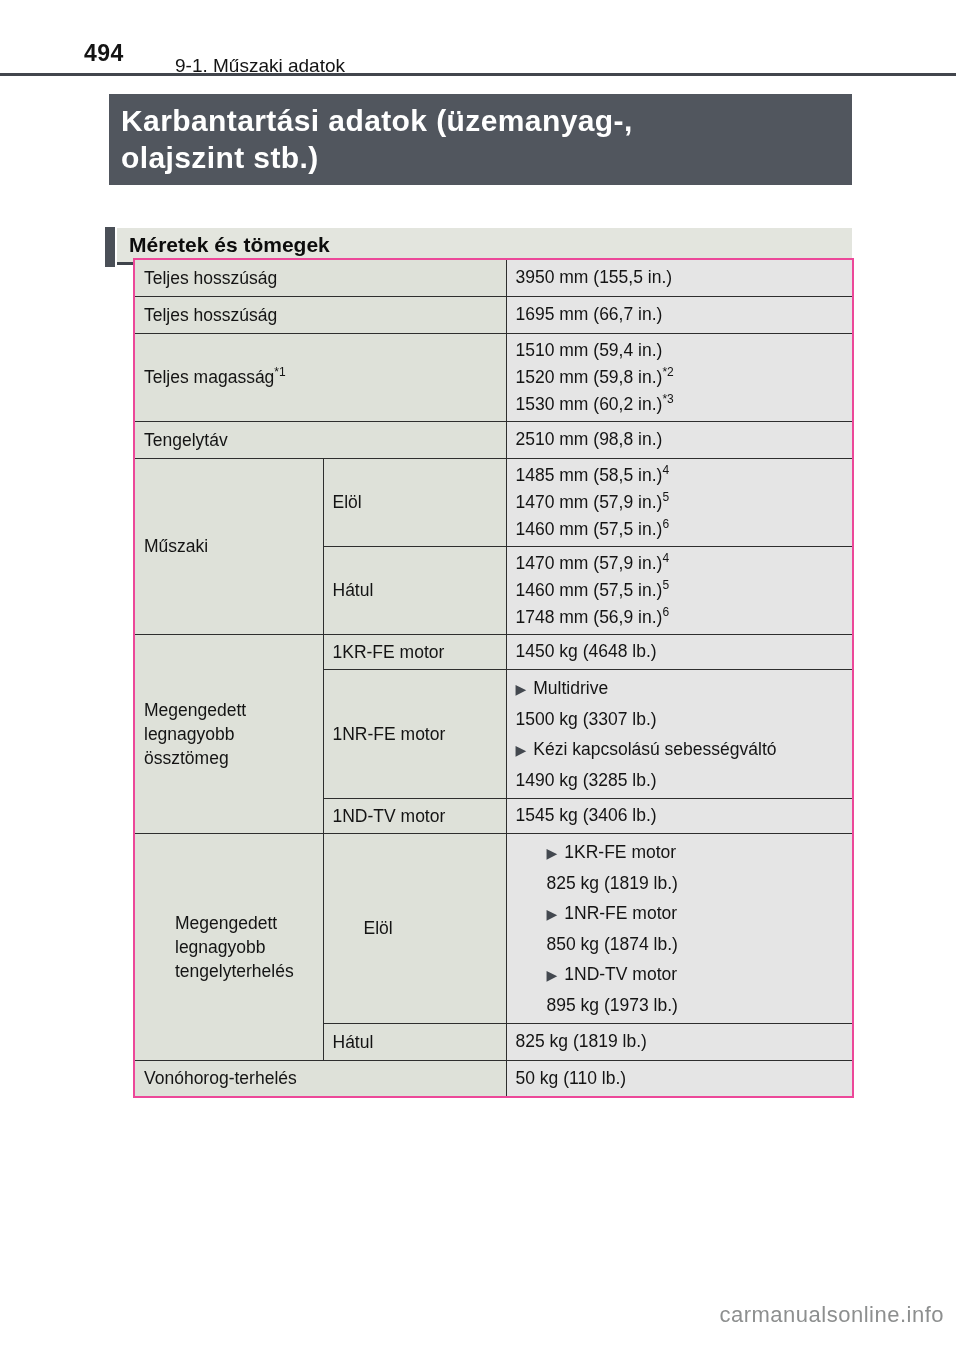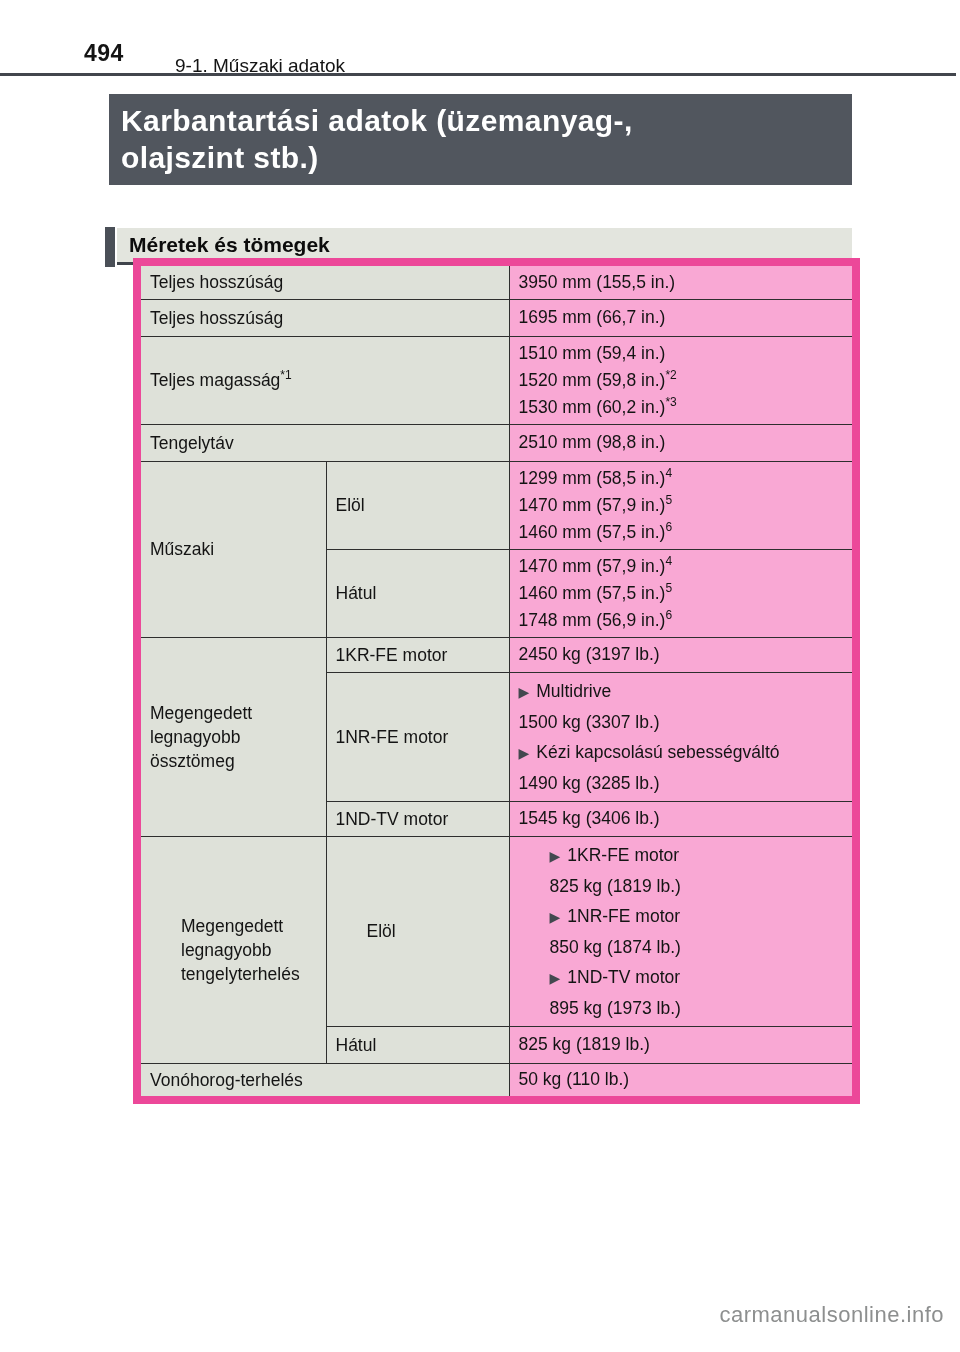--- a/index.html
+++ b/index.html
@@ -19,25 +19,25 @@
 
   
   .section-band { position:absolute; left:105px; top:211px; width:747px; height:40px;margin-top:16px; }
   .accent-bar { position:absolute; left:0; top:0; width:10px; height:40px; background:#4a4f57; }
   .band-bg { position:absolute; left:12px; top:1px; width:735px; height:37px; background:#e3e5de;
              border-bottom:3px solid #3f444b; padding-left:12px;
              font-size:21px; font-weight:bold; line-height:33px; color:#0c0c0c; }
 
   
   table.spec { position:absolute; left:133px; top:258px; width:719px;
-               border-collapse:collapse; table-layout:fixed; border:8px solid #ec4899; }
+               border-collapse:collapse; table-layout:fixed; border:2px solid #ec4899; }
   table.spec td { border:1px solid #2e2e2e; font-size:17.5px; vertical-align:middle;
                   padding:3px 6px 3px 9px; }
   td.lbl { background:#dee1d9; line-height:24px; }
-  td.val { background:#f9a8d4; }
+  td.val { background:#e5e5e5; }
   tr.h38 td { height:37px; }
   tr.h36 td { height:35px; }
   tr.h84 td { height:83px;margin-left:43px; }
   tr.h80 td { height:79px; }
   tr.h127 td { height:126px; }
   tr.h180 td { height:179px;padding-left:40px; }
   .line { line-height:27px; white-space:nowrap; }
   .bline { line-height:30px; white-space:nowrap; }
   sup { font-size:12px; line-height:0; }
   .bullet { color:#43484f; font-size:14px; margin-right:7px; }
@@ -96,38 +96,38 @@
 
     <tr class="h38">
       <td class="lbl" colspan="2">Tengelytáv</td>
       <td class="val">2510 mm (98,8 in.)</td>
     </tr>
 
     <tr class="h80">
       <td class="lbl" rowspan="2">Műszaki</td>
       <td class="lbl">Elöl</td>
       <td class="val">
-        <div class="line"><span>1299 mm (58,5 in.)</span><sup>4</sup></div>
+        <div class="line"><span>1485 mm (58,5 in.)</span><sup>4</sup></div>
         <div class="line"><span>1470 mm (57,9 in.)</span><sup>5</sup></div>
         <div class="line"><span>1460 mm (57,5 in.)</span><sup>6</sup></div>
       </td>
     </tr>
     <tr class="h84">
       <td class="lbl">Hátul</td>
       <td class="val">
         <div class="line"><span>1470 mm (57,9 in.)</span><sup>4</sup></div>
         <div class="line"><span>1460 mm (57,5 in.)</span><sup>5</sup></div>
         <div class="line"><span>1748 mm (56,9 in.)</span><sup>6</sup></div>
       </td>
     </tr>
 
     <tr class="h36">
       <td class="lbl" rowspan="3">Megengedett legnagyobb össztömeg</td>
       <td class="lbl">1KR-FE motor</td>
-      <td class="val">2450 kg (3197 lb.)</td>
+      <td class="val">1450 kg (4648 lb.)</td>
     </tr>
     <tr class="h127">
       <td class="lbl">1NR-FE motor</td>
       <td class="val">
         <div class="bline"><span class="bullet">▶</span><span>Multidrive</span></div>
         <div class="bline"><span>1500 kg (3307 lb.)</span></div>
         <div class="bline"><span class="bullet">▶</span><span>Kézi kapcsolású sebességváltó</span></div>
         <div class="bline"><span>1490 kg (3285 lb.)</span></div>
       </td>
     </tr>

